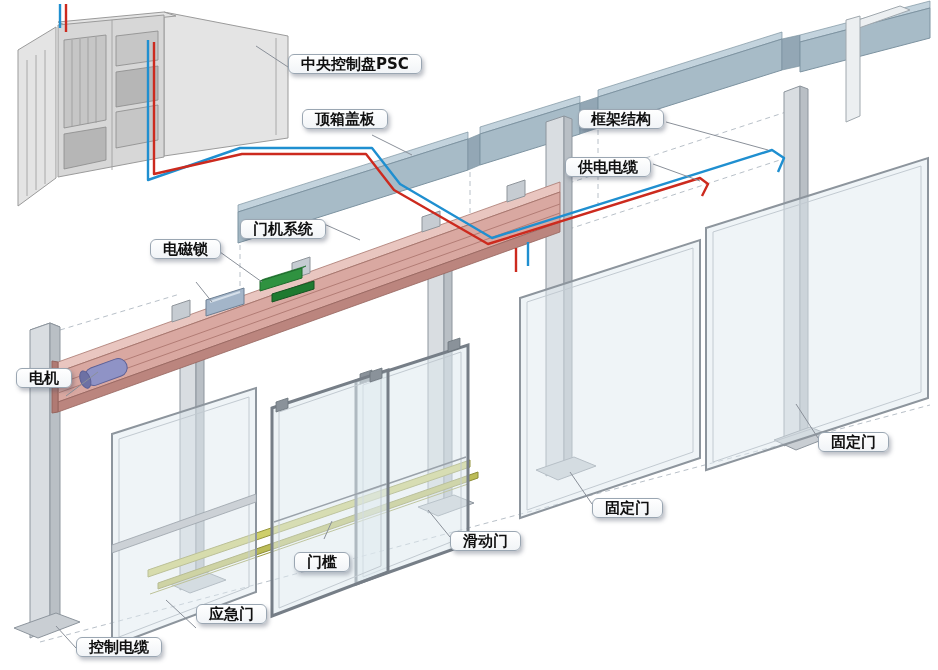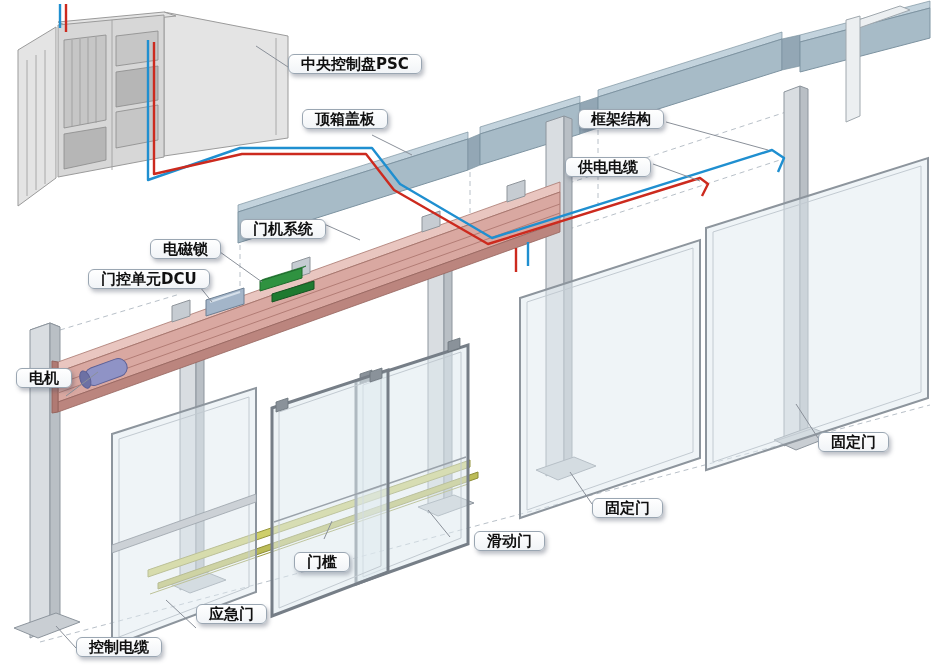--- a/index.html
+++ b/index.html
@@ -225,21 +225,20 @@
     <line class="leader" x1="76" y1="648" x2="56" y2="626"></line>
   </g>
 </svg>
 
   <div class="callout" style="left:288px;top:54px">中央控制盘PSC</div>
   <div class="callout" style="left:302px;top:109px">顶箱盖板</div>
   <div class="callout" style="left:578px;top:109px">框架结构</div>
   <div class="callout" style="left:565px;top:157px">供电电缆</div>
   <div class="callout" style="left:240px;top:219px">门机系统</div>
   <div class="callout" style="left:150px;top:239px">电磁锁</div>
-  <div class="callout" style="left:88px;top:269px">门控单元DCU</div>
   <div class="callout" style="left:16px;top:368px">电机</div>
   <div class="callout" style="left:818px;top:432px">固定门</div>
   <div class="callout" style="left:592px;top:498px">固定门</div>
-  <div class="callout" style="left:474px;top:531px">滑动门</div>
+  <div class="callout" style="left:450px;top:531px">滑动门</div>
   <div class="callout" style="left:294px;top:552px">门槛</div>
   <div class="callout" style="left:196px;top:604px">应急门</div>
   <div class="callout" style="left:76px;top:637px">控制电缆</div>
 </div>
 
 </body></html>

